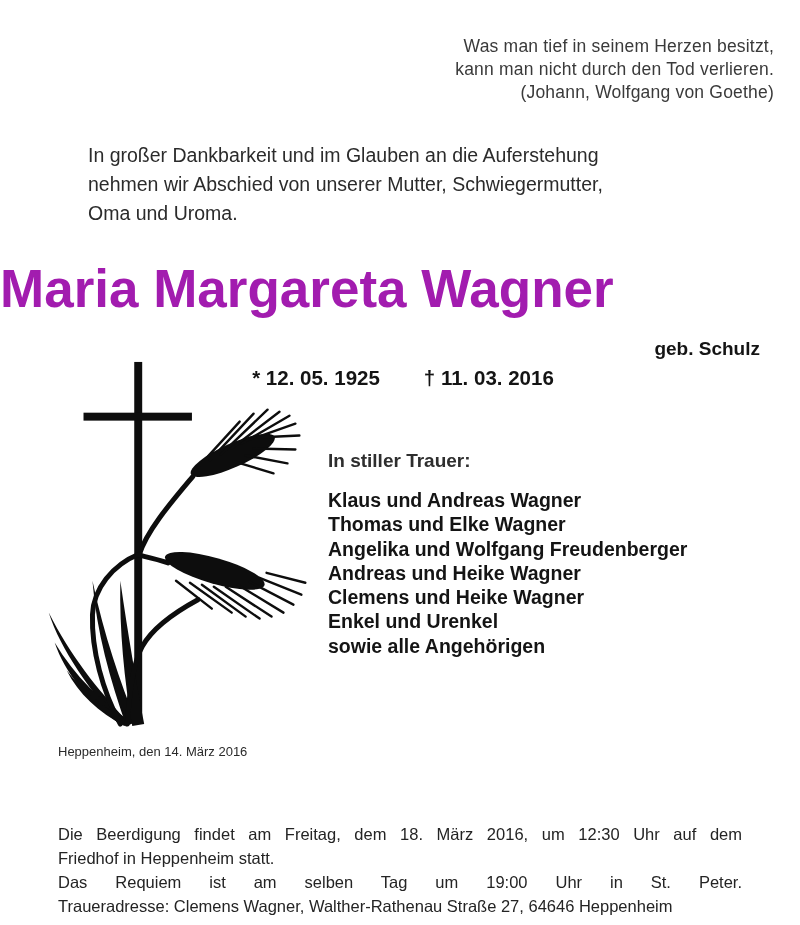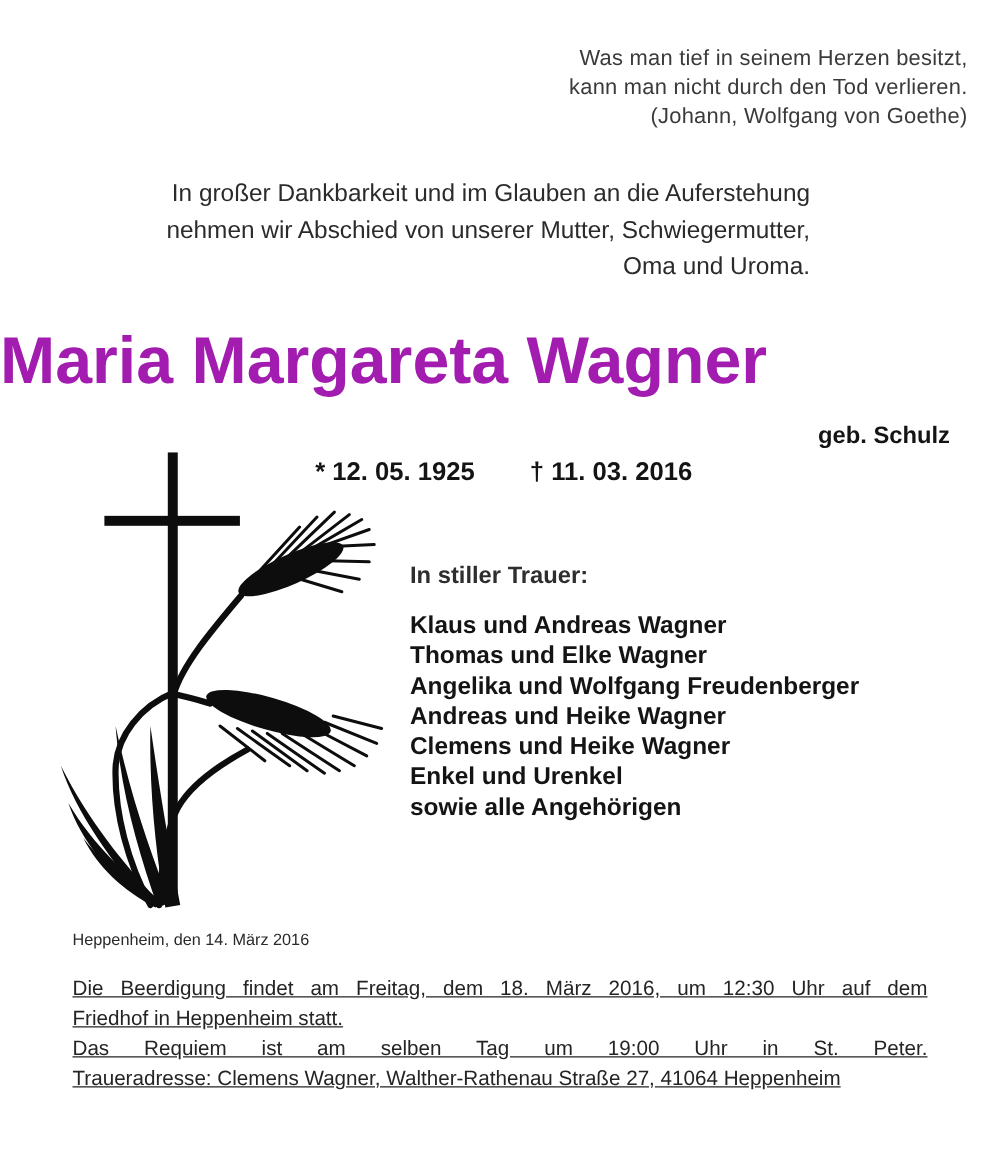--- a/index.html
+++ b/index.html
@@ -27,21 +27,20 @@
     letter-spacing: 0.2px;
   }
 
   .intro {
     top: 141px;
     left: 88px;
     width: 560px;
     font-size: 19.5px;
     line-height: 29px;
     color: #2b2b2b;
-    text-align: right;
   }
 
   .deceased-name {
     top: 258px;
     left: 0;
     width: 800px;
     font-size: 53px;
     font-weight: 700;
     letter-spacing: 0px;
     color: #a21caf;
@@ -96,27 +95,26 @@
   }
 
   .city-date {
     top: 744px;
     left: 58px;
     font-size: 13px;
     color: #2a2a2a;
   }
 
   .funeral-details {
-    top: 779px;
+    top: 822px;
     left: 58px;
     width: 684px;
     font-size: 16.5px;
     line-height: 24px;
     color: #242424;
-    text-decoration: underline;
   }
   .funeral-details .justified {
     text-align: justify;
     text-align-last: justify;
   }
 </style>
 </head>
 <body>
 
 <div class="abs quote">
@@ -201,14 +199,14 @@
   <div class="mourning-name">Enkel und Urenkel</div>
   <div class="mourning-name">sowie alle Angehörigen</div>
 </div>
 
 <div class="abs city-date">Heppenheim, den 14. März 2016</div>
 
 <div class="abs funeral-details">
   <div class="justified">Die Beerdigung findet am Freitag, dem 18. März 2016, um 12:30 Uhr auf dem</div>
   <div>Friedhof in Heppenheim statt.</div>
   <div class="justified">Das Requiem ist am selben Tag um 19:00 Uhr in St. Peter.</div>
-  <div>Traueradresse: Clemens Wagner, Walther-Rathenau Straße 27, 41064 Heppenheim</div>
+  <div>Traueradresse: Clemens Wagner, Walther-Rathenau Straße 27, 64646 Heppenheim</div>
 </div>
 
 </body></html>

